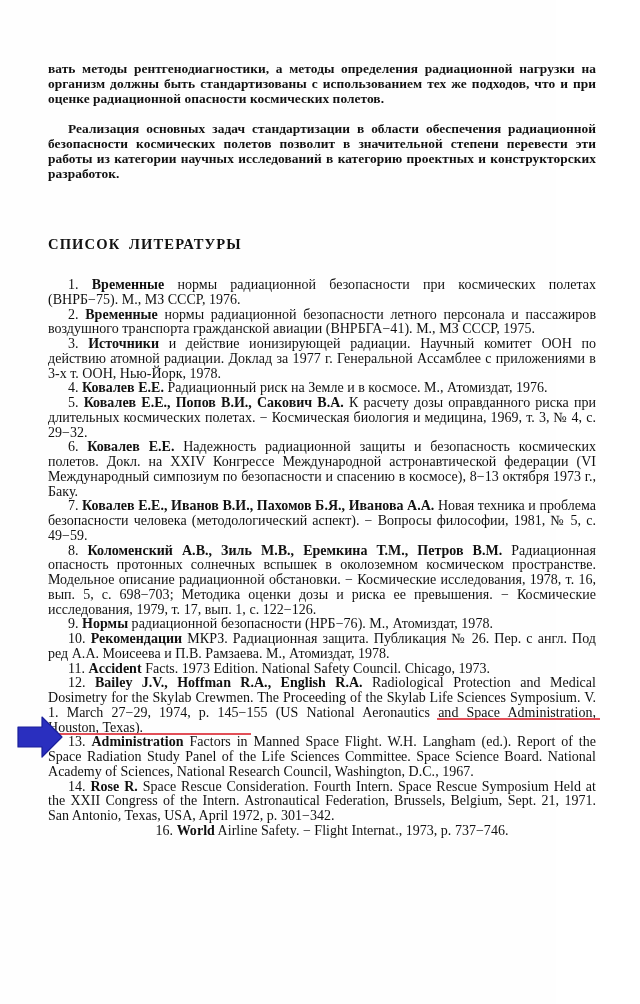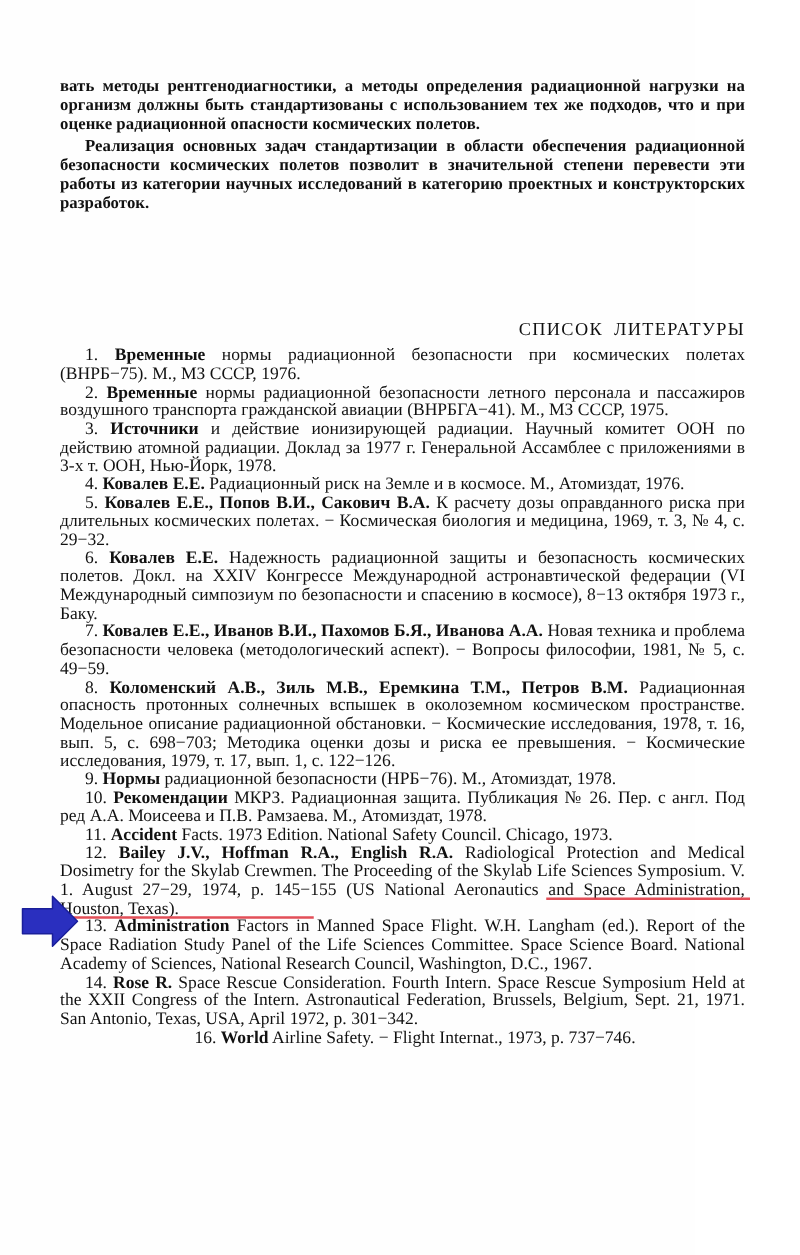--- a/index.html
+++ b/index.html
@@ -42,29 +42,29 @@
     text-justify: inter-word;
     font-size: 13.4px;
     line-height: 14.8px;
     letter-spacing: 0.05px;
     font-weight: 600;
   }
   #intro p.indent {
     text-indent: 20px;
   }
   #intro p + p {
-    margin-top: 4px;
+    margin-top: 16px;
   }
 
   
   #heading {
-    top: 256px;
-    text-align: right;
+    top: 236px;
+    text-align: left;
     font-size: 14.6px;
-    font-weight: 400;
+    font-weight: 700;
     letter-spacing: 1.1px;
     word-spacing: 4px;
   }
 
   
   #refs {
     top: 278px;
   }
   .ref {
     margin: 0;
@@ -138,21 +138,21 @@
     <p class="ref"><span class="num">2. </span><b>Временные</b><span> нормы радиационной безопасности летного персонала и пассажиров воздушного транспорта гражданской авиации (ВНРБГА−41). М., МЗ СССР, 1975.</span></p>
     <p class="ref"><span class="num">3. </span><b>Источники</b><span> и действие ионизирующей радиации. Научный комитет ООН по действию атомной радиации. Доклад за 1977 г. Генеральной Ассамблее с приложениями в 3-х т. ООН, Нью-Йорк, 1978.</span></p>
     <p class="ref"><span class="num">4. </span><b>Ковалев Е.Е.</b><span> Радиационный риск на Земле и в космосе. М., Атомиздат, 1976.</span></p>
     <p class="ref"><span class="num">5. </span><b>Ковалев Е.Е., Попов В.И., Сакович В.А.</b><span> К расчету дозы оправданного риска при длительных космических полетах. − Космическая биология и медицина, 1969, т. 3, № 4, с. 29−32.</span></p>
     <p class="ref"><span class="num">6. </span><b>Ковалев Е.Е.</b><span> Надежность радиационной защиты и безопасность космических полетов. Докл. на XXIV Конгрессе Международной астронавтической федерации (VI Международный симпозиум по безопасности и спасению в космосе), 8−13 октября 1973 г., Баку.</span></p>
     <p class="ref"><span class="num">7. </span><b>Ковалев Е.Е., Иванов В.И., Пахомов Б.Я., Иванова А.А.</b><span> Новая техника и проблема безопасности человека (методологический аспект). − Вопросы философии, 1981, № 5, с. 49−59.</span></p>
     <p class="ref"><span class="num">8. </span><b>Коломенский А.В., Зиль М.В., Еремкина Т.М., Петров В.М.</b><span> Радиационная опасность протонных солнечных вспышек в околоземном космическом пространстве. Модельное описание радиационной обстановки. − Космические исследования, 1978, т. 16, вып. 5, с. 698−703; Методика оценки дозы и риска ее превышения. − Космические исследования, 1979, т. 17, вып. 1, с. 122−126.</span></p>
     <p class="ref"><span class="num">9. </span><b>Нормы</b><span> радиационной безопасности (НРБ−76). М., Атомиздат, 1978.</span></p>
     <p class="ref"><span class="num">10. </span><b>Рекомендации</b><span> МКРЗ. Радиационная защита. Публикация № 26. Пер. с англ. Под ред А.А. Моисеева и П.В. Рамзаева. М., Атомиздат, 1978.</span></p>
     <p class="ref"><span class="num">11. </span><b>Accident</b><span> Facts. 1973 Edition. National Safety Council. Chicago, 1973.</span></p>
-    <p class="ref"><span class="num">12. </span><b>Bailey J.V., Hoffman R.A., English R.A.</b><span> Radiological Protection and Medical Dosimetry for the Skylab Crewmen. The Proceeding of the Skylab Life Sciences Symposium. V. 1. August 27−29, 1974, p. 145−155 (US National Aeronautics and Space Administration, Houston, Texas).</span></p>
+    <p class="ref"><span class="num">12. </span><b>Bailey J.V., Hoffman R.A., English R.A.</b><span> Radiological Protection and Medical Dosimetry for the Skylab Crewmen. The Proceeding of the Skylab Life Sciences Symposium. V. 1. March 27−29, 1974, p. 145−155 (US National Aeronautics and Space Administration, Houston, Texas).</span></p>
     <p class="ref"><span class="num">13. </span><b>Administration</b><span> Factors in Manned Space Flight. W.H. Langham (ed.). Report of the Space Radiation Study Panel of the Life Sciences Committee. Space Science Board. National Academy of Sciences, National Research Council, Washington, D.C., 1967.</span></p>
     <p class="ref"><span class="num">14. </span><b>Rose R.</b><span> Space Rescue Consideration. Fourth Intern. Space Rescue Symposium Held at the XXII Congress of the Intern. Astronautical Federation, Brussels, Belgium, Sept. 21, 1971. San Antonio, Texas, USA, April 1972, p. 301−342.</span></p>
     <p class="ref"><span class="num">16. </span><b>World</b><span> Airline Safety. − Flight Internat., 1973, p. 737−746.</span></p>
   </div>
 
   <div id="annotations">
     <div class="redline" id="redline-1" style="background: rgb(224, 64, 74);"></div>
     <div class="redline" id="redline-2" style="background: rgb(224, 64, 74);"></div>
     <svg id="blue-arrow" viewBox="0 0 48 46" xmlns="http://www.w3.org/2000/svg">
       <polygon points="2,13 26,13 26,3 46,23 26,43 26,33 2,33" fill="#2a2fbf" stroke="#1a1f9a" stroke-width="1.2" stroke-linejoin="round"></polygon>

